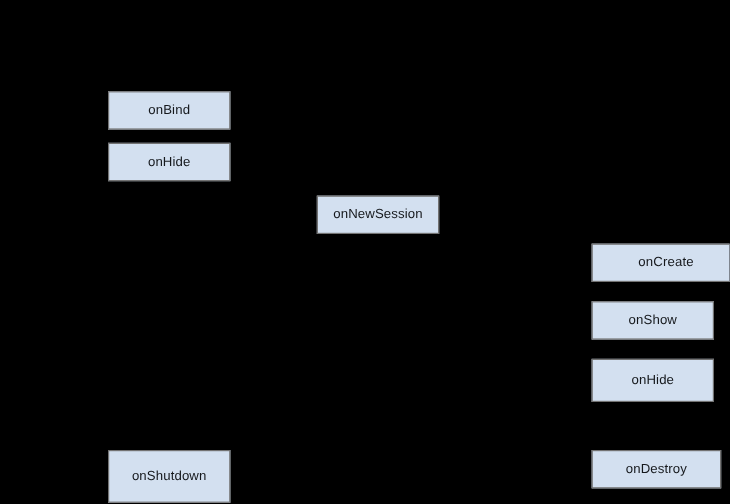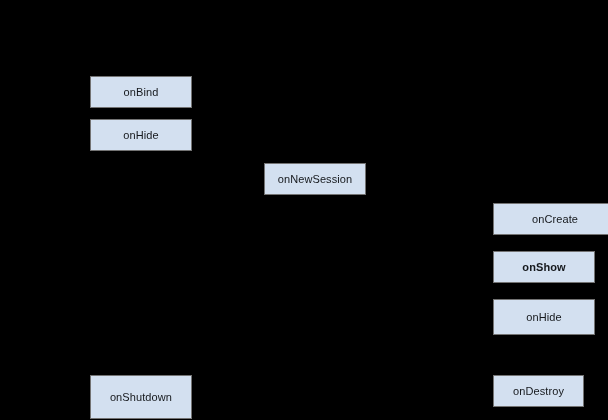--- a/index.html
+++ b/index.html
@@ -74,29 +74,29 @@
   </div>
 
   <div class="node" style="left:264px; top:163px; width:102px; height:32px;">
     <span class="node-label">onNewSession</span>
   </div>
 
   <div class="node" style="left:493px; top:203px; width:124px; height:32px;">
     <span class="node-label">onCreate</span>
   </div>
 
-  <div class="node" style="left:493px; top:251px; width:102px; height:32px;font-weight:bold;">
+  <div class="node" style="left:493px; top:251px; width:102px; height:32px;">
     <span class="node-label">onShow</span>
   </div>
 
   <div class="node" style="left:493px; top:299px; width:102px; height:36px;">
     <span class="node-label">onHide</span>
   </div>
 
   <div class="node" style="left:90px; top:375px; width:102px; height:44px;">
     <span class="node-label">onShutdown</span>
   </div>
 
-  <div class="node" style="left:493px; top:375px; width:91px; height:32px;">
+  <div class="node" style="left:493px; top:375px; width:108px; height:32px;">
     <span class="node-label">onDestroy</span>
   </div>
 
 </div>
 
 </body></html>

